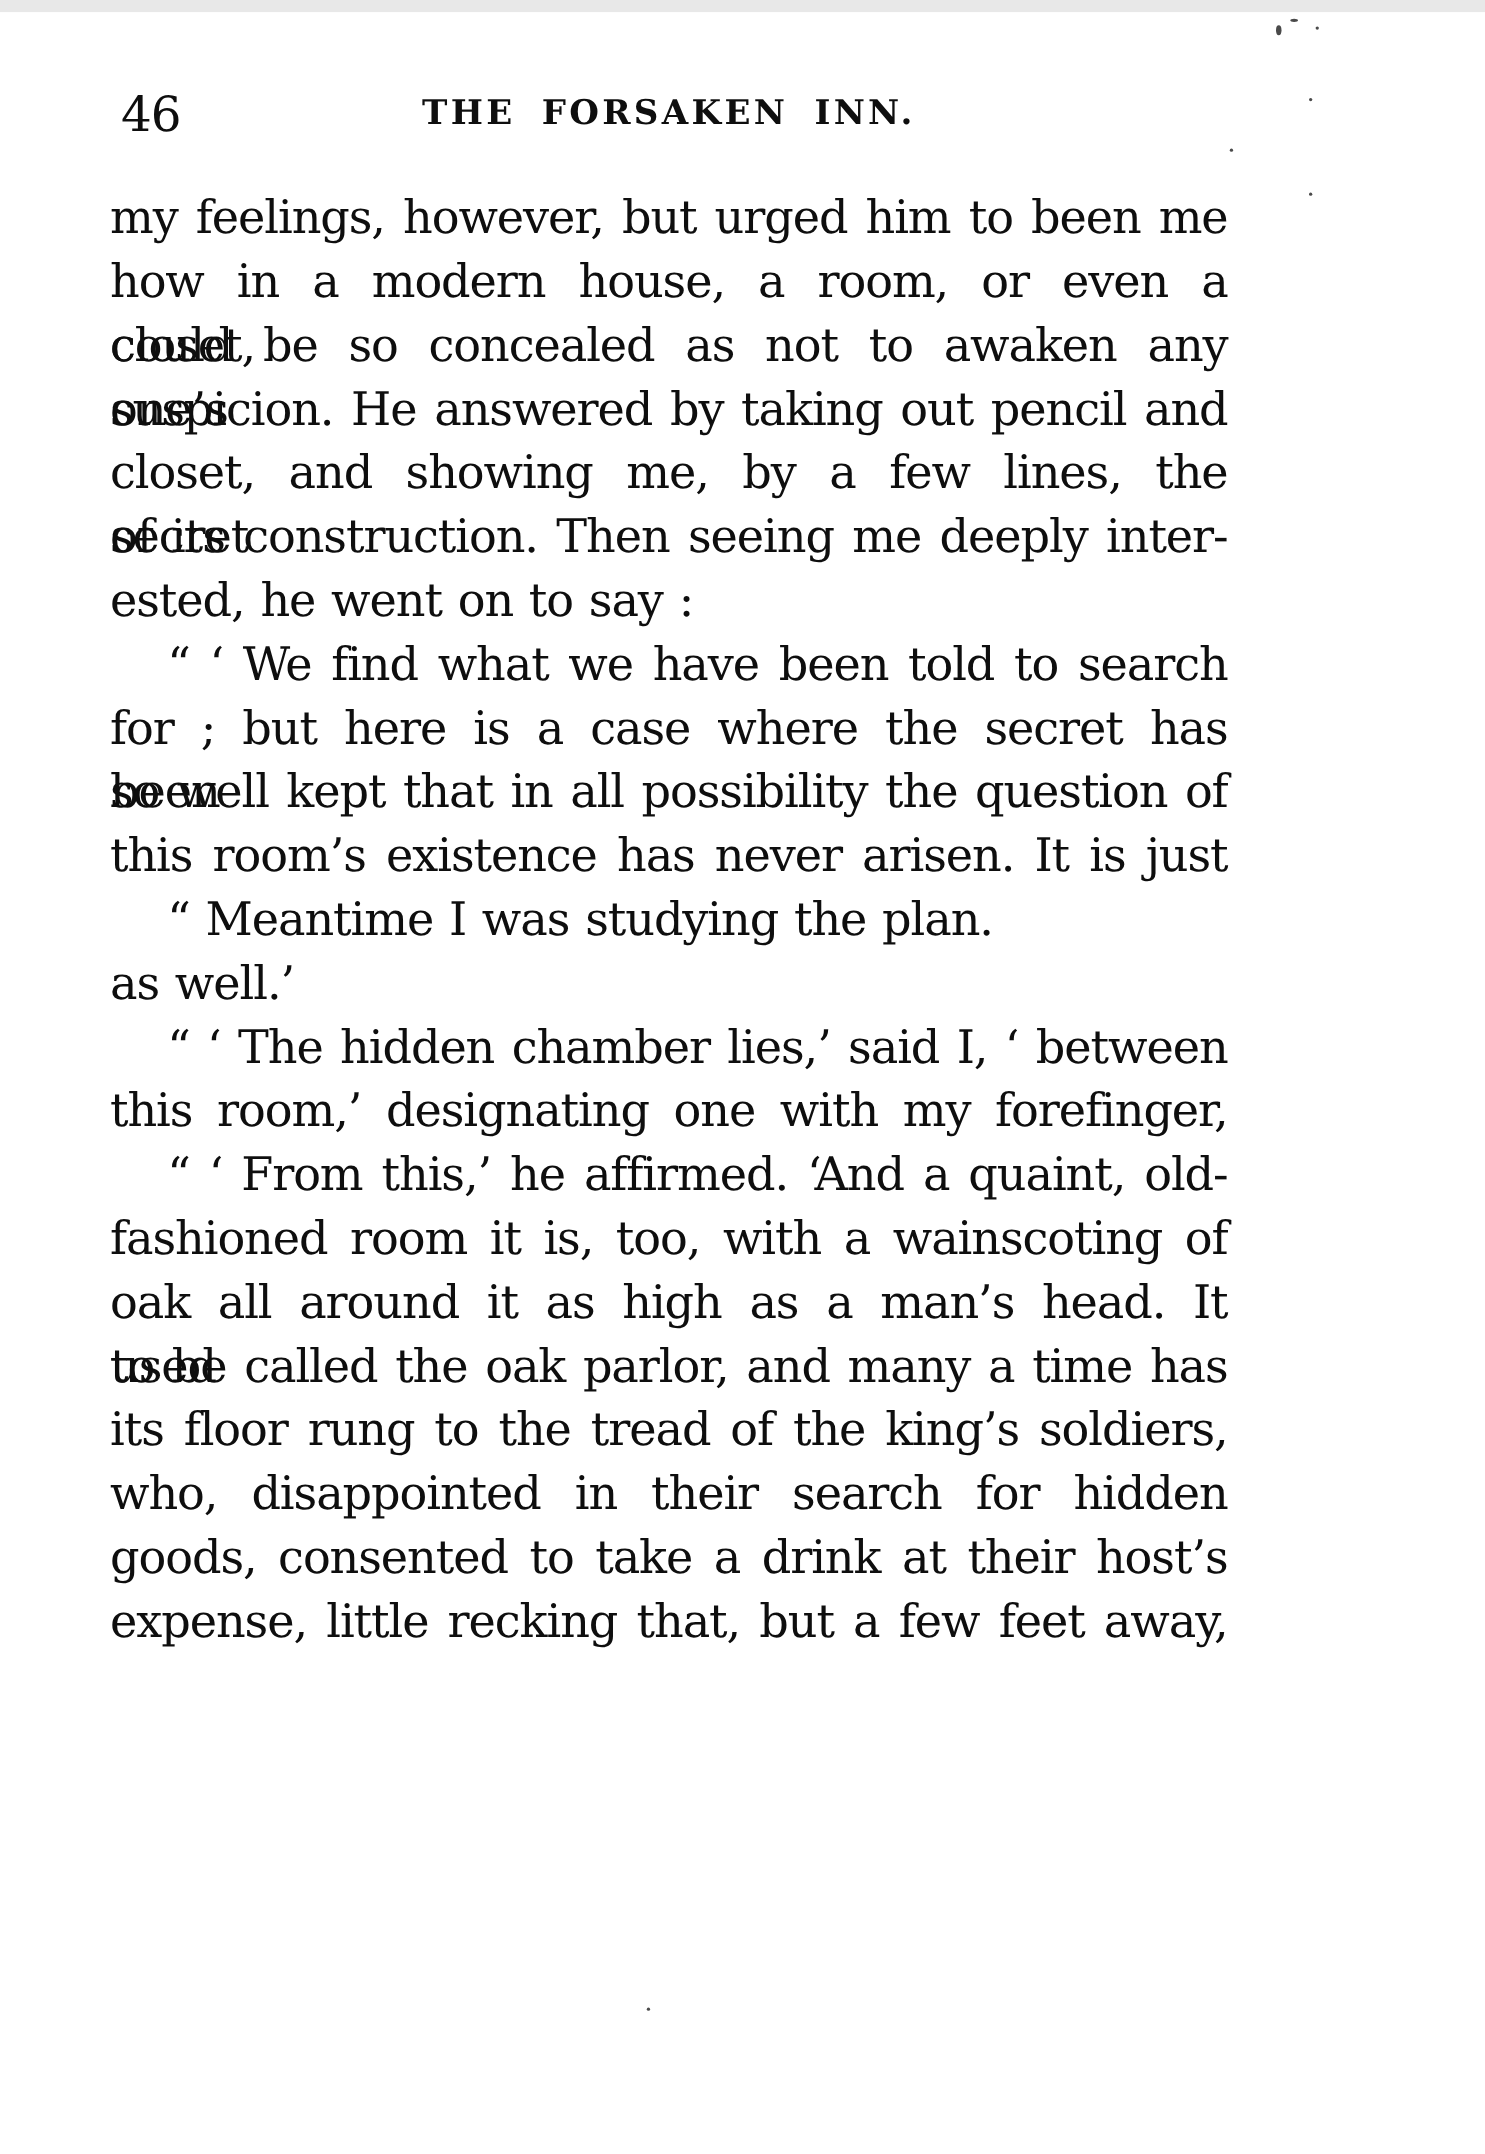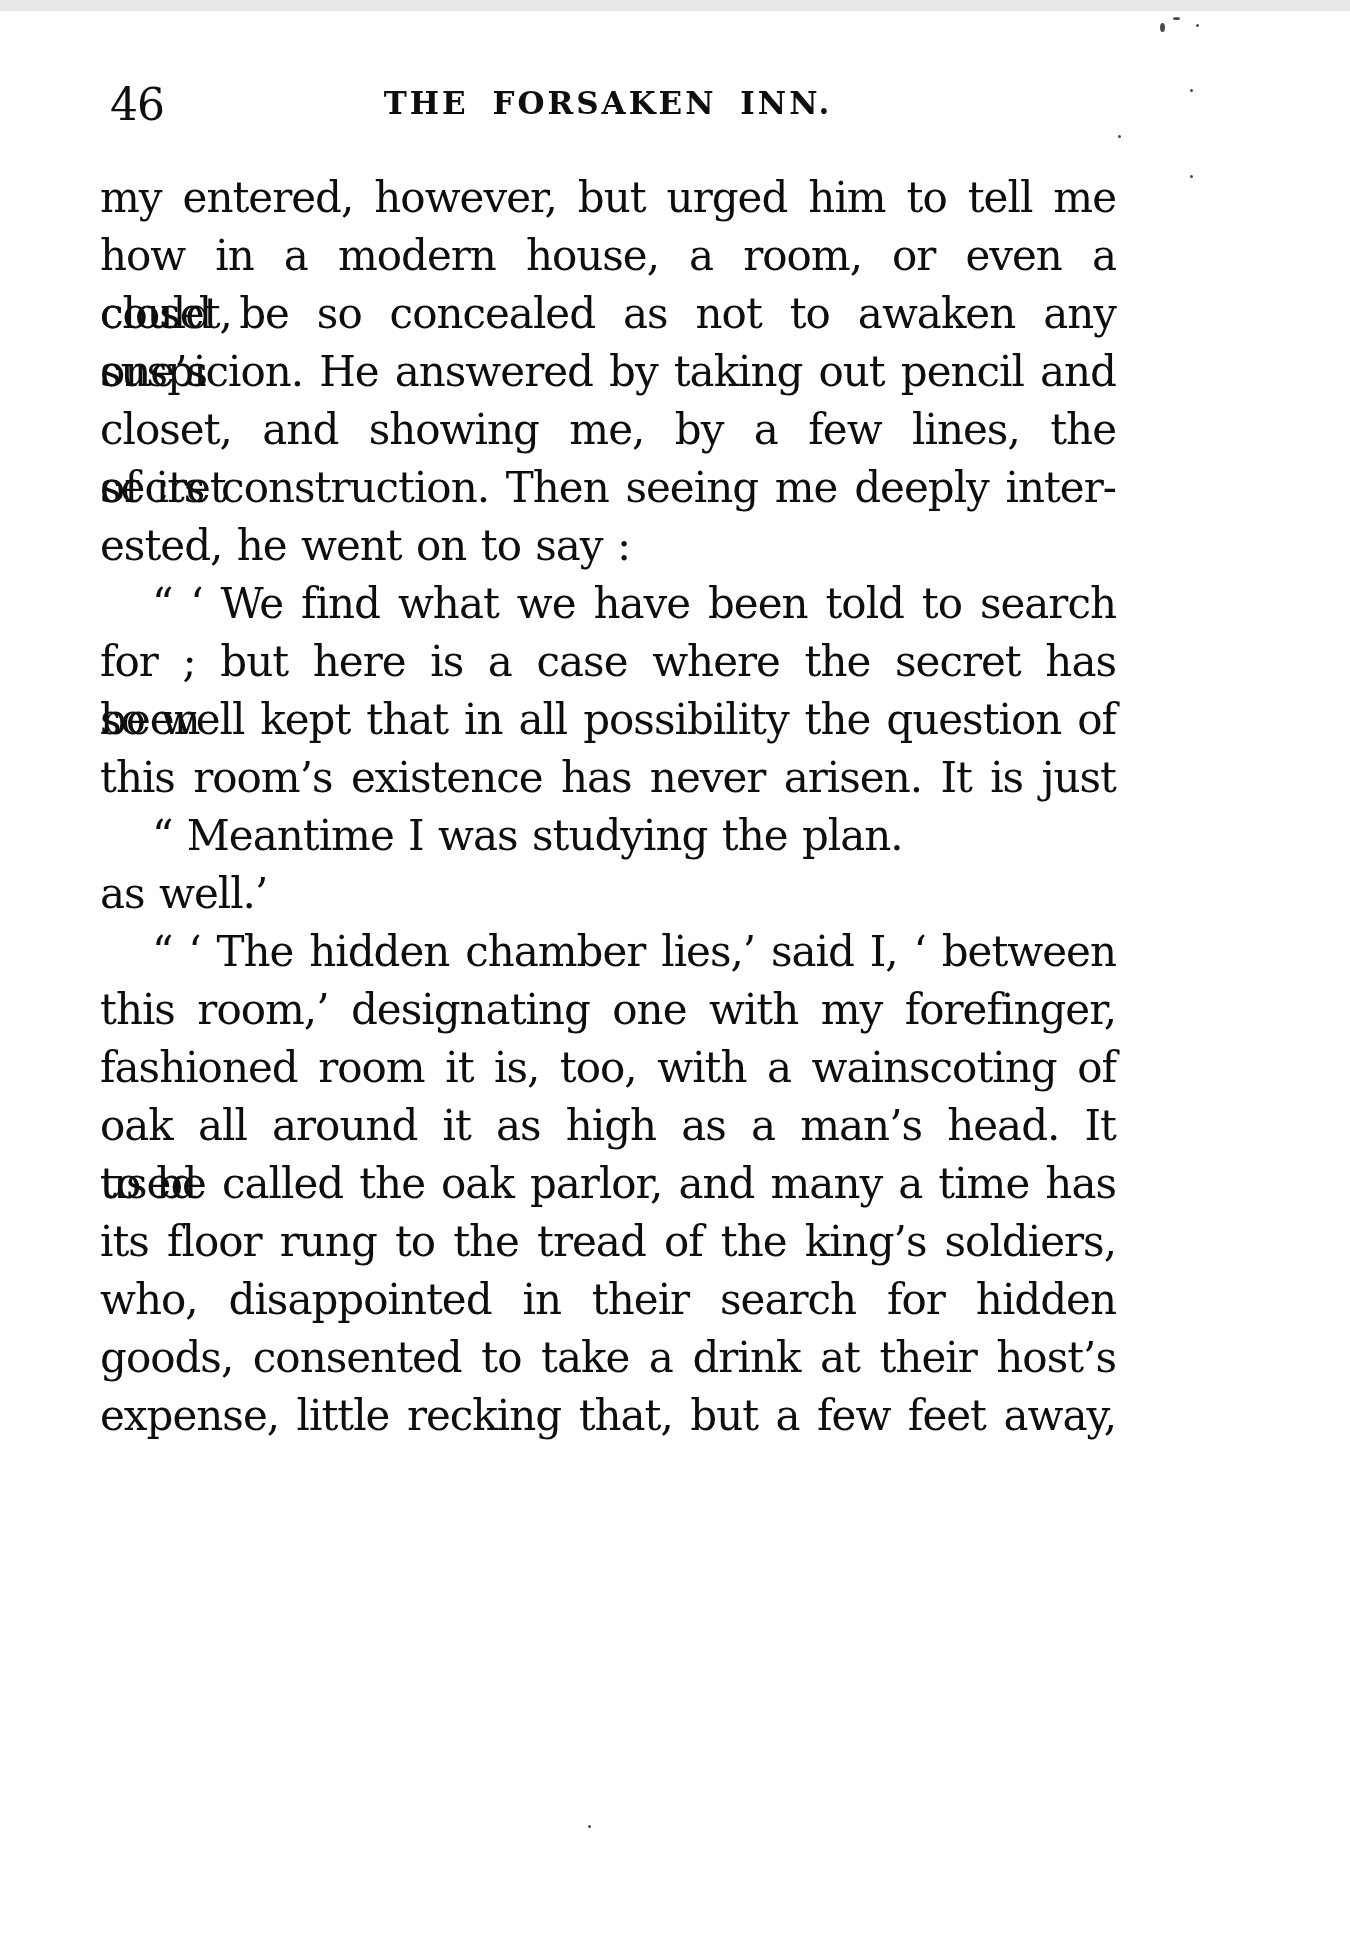--- a/index.html
+++ b/index.html
@@ -65,35 +65,36 @@
 </style>
 </head>
 <body>
 
 <div class="page" style="--ink: #0e0e0e; --paper: #ffffff;">
   <div class="page-number">46</div>
 
   <div class="running-header">THE FORSAKEN INN.</div>
 
   <div class="body-text">
-      <div class="line">my entered, however, but urged him to tell me</div>
+      <div class="line">my feelings, however, but urged him to been me</div>
       <div class="line">how in a modern house, a room, or even a closet,</div>
       <div class="line">could be so concealed as not to awaken any one’s</div>
       <div class="line">suspicion.  He answered by taking out pencil and</div>
       <div class="line">closet, and showing me, by a few lines, the secret</div>
       <div class="line">of its construction.  Then seeing me deeply inter-</div>
       <div class="line no-fill">ested, he went on to say :</div>
       <div class="line indent">“ ‘ We find what we have been told to search</div>
       <div class="line">for ; but here is a case where the secret has been</div>
       <div class="line">so well kept that in all possibility the question of</div>
       <div class="line">this room’s existence has never arisen.  It is just</div>
       <div class="line indent no-fill">“ Meantime I was studying the plan.</div>
       <div class="line no-fill">as well.’</div>
       <div class="line indent">“ ‘ The hidden chamber lies,’ said I, ‘ between</div>
       <div class="line">this room,’ designating one with my forefinger,</div>
+      <div class="line indent">“ ‘ From this,’ he affirmed.  ‘And a quaint, old-</div>
       <div class="line">fashioned room it is, too, with a wainscoting of</div>
       <div class="line">oak all around it as high as a man’s head.  It used</div>
       <div class="line">to be called the oak parlor, and many a time has</div>
       <div class="line">its floor rung to the tread of the king’s soldiers,</div>
       <div class="line">who, disappointed in their search for hidden</div>
       <div class="line">goods, consented to take a drink at their host’s</div>
       <div class="line">expense, little recking that, but a few feet away,</div>
     </div>
 <i class="speck" style="left: 1160px; top: 12px; width: 5px; height: 9px;"></i>
     <i class="speck" style="left: 1173px; top: 6px; width: 7px; height: 3px;"></i>

